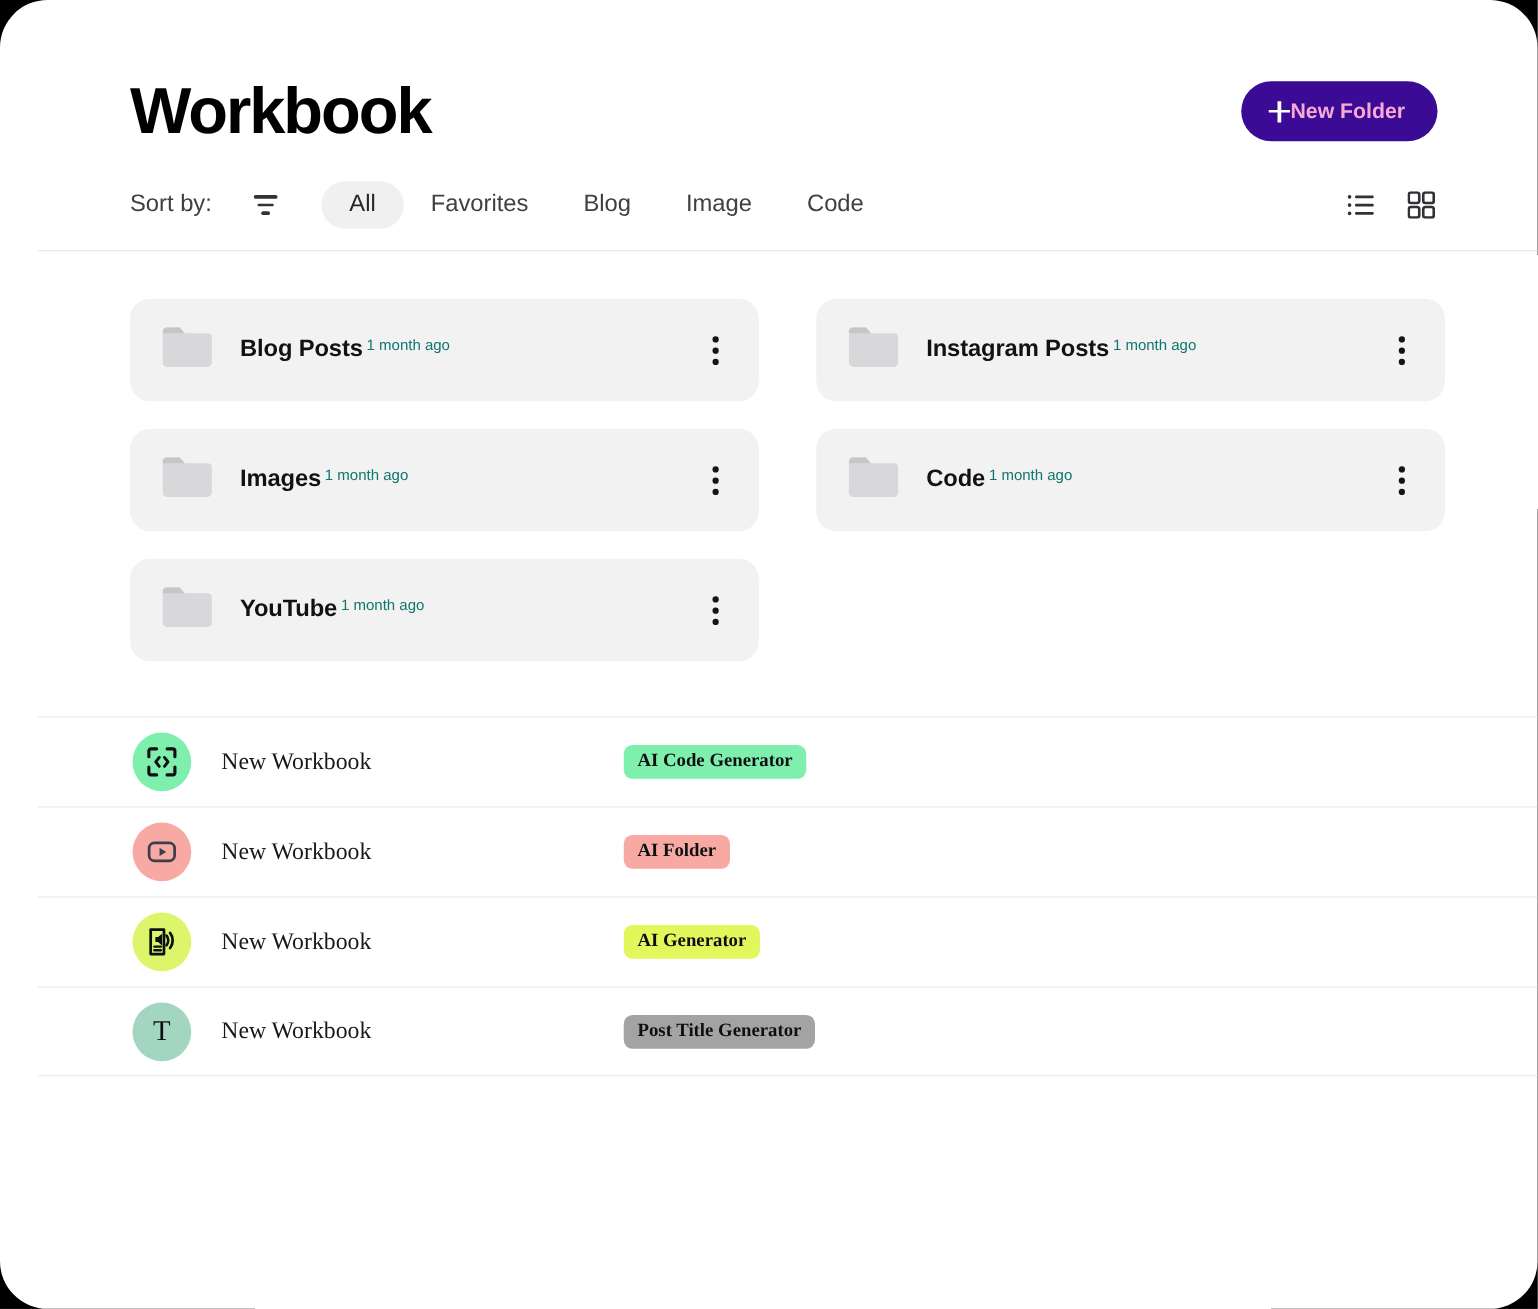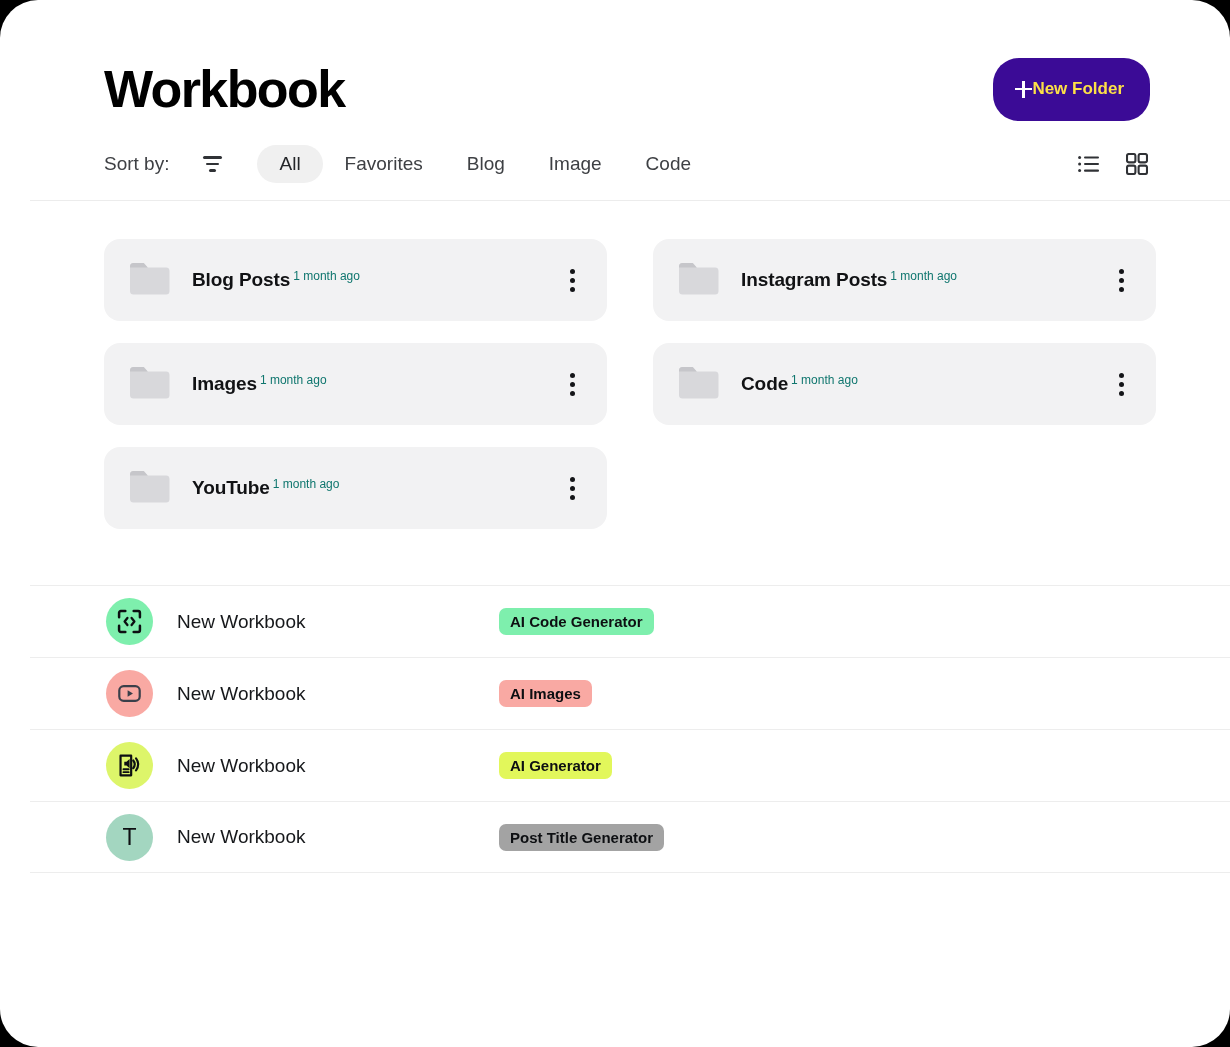--- a/index.html
+++ b/index.html
@@ -40,24 +40,24 @@
     font-weight: 700;
     letter-spacing: -1.6px;
     color: #000000;
     line-height: 1;
   }
 
   .new-folder-btn {
     display: flex;
     align-items: center;
     background: #3B0B96;
-    color: #fde047;
+    color: #f9a8d4;
     border: none;
     border-radius: 26px;
-    height: 63px;
+    height: 48px;
     padding: 0 26px 0 22px;
     font-family: "Liberation Sans", sans-serif;
     font-size: 17px;
     font-weight: 600;
     cursor: pointer;
     white-space: nowrap;
   }
   .plus-icon {
     display: inline-flex;
     width: 17px; height: 17px;
@@ -174,21 +174,21 @@
     gap: 4px; padding: 8px 10px;
   }
   .kebab-btn i {
     display: block;
     width: 5px; height: 5px;
     border-radius: 50%;
     background: #141518;
   }
 
   
-  .workbook-list { margin-top: 56px; }
+  .workbook-list { margin-top: 44px; font-family: Liberation Serif, serif; }
   .workbook-row {
     display: flex;
     align-items: center;
     height: 72px;
     padding: 0 74px 0 76px;
     border-top: 1px solid #EDEDED;
     cursor: pointer;
   }
   .workbook-row:last-child { border-bottom: 1px solid #EDEDED; }
 
@@ -387,21 +387,21 @@
     </div>
 
     <div class="workbook-row">
       <span class="wb-avatar" style="background-color: rgb(249, 169, 163);">
         <svg width="25" height="25" viewBox="0 0 24 24">
           <rect x="2.2" y="5" width="19.6" height="14" rx="4.2" fill="none" stroke="#3a3f4a" stroke-width="2.1"></rect>
           <path d="M10.2 8.9v6.2L15.3 12z" fill="#3a3f4a"></path>
         </svg>
       </span>
       <span class="wb-name">New Workbook</span>
-      <span class="wb-tag" style="background-color: rgb(249, 169, 163);">AI Images</span>
+      <span class="wb-tag" style="background-color: rgb(249, 169, 163);">AI Folder</span>
     </div>
 
     <div class="workbook-row">
       <span class="wb-avatar" style="background-color: rgb(221, 245, 106);">
         <svg width="25" height="25" viewBox="0 0 24 24">
           <path d="M3.4 2.6h10.2v18.8H3.4z" fill="none" stroke="#0d0f12" stroke-width="2.1" stroke-linejoin="round"></path>
           <path d="M6.2 15.6h5M6.2 18.4h5" stroke="#0d0f12" stroke-width="1.8" stroke-linecap="round"></path>
           <path d="M7 8.3h2.1l3-2.6v9l-3-2.6H7z" fill="#0d0f12"></path>
           <path d="M15.6 7.2a6 6 0 0 1 0 7.4" fill="none" stroke="#0d0f12" stroke-width="2.1" stroke-linecap="round"></path>
           <path d="M18.3 5.1a9.4 9.4 0 0 1 0 11.6" fill="none" stroke="#0d0f12" stroke-width="2.1" stroke-linecap="round"></path>

